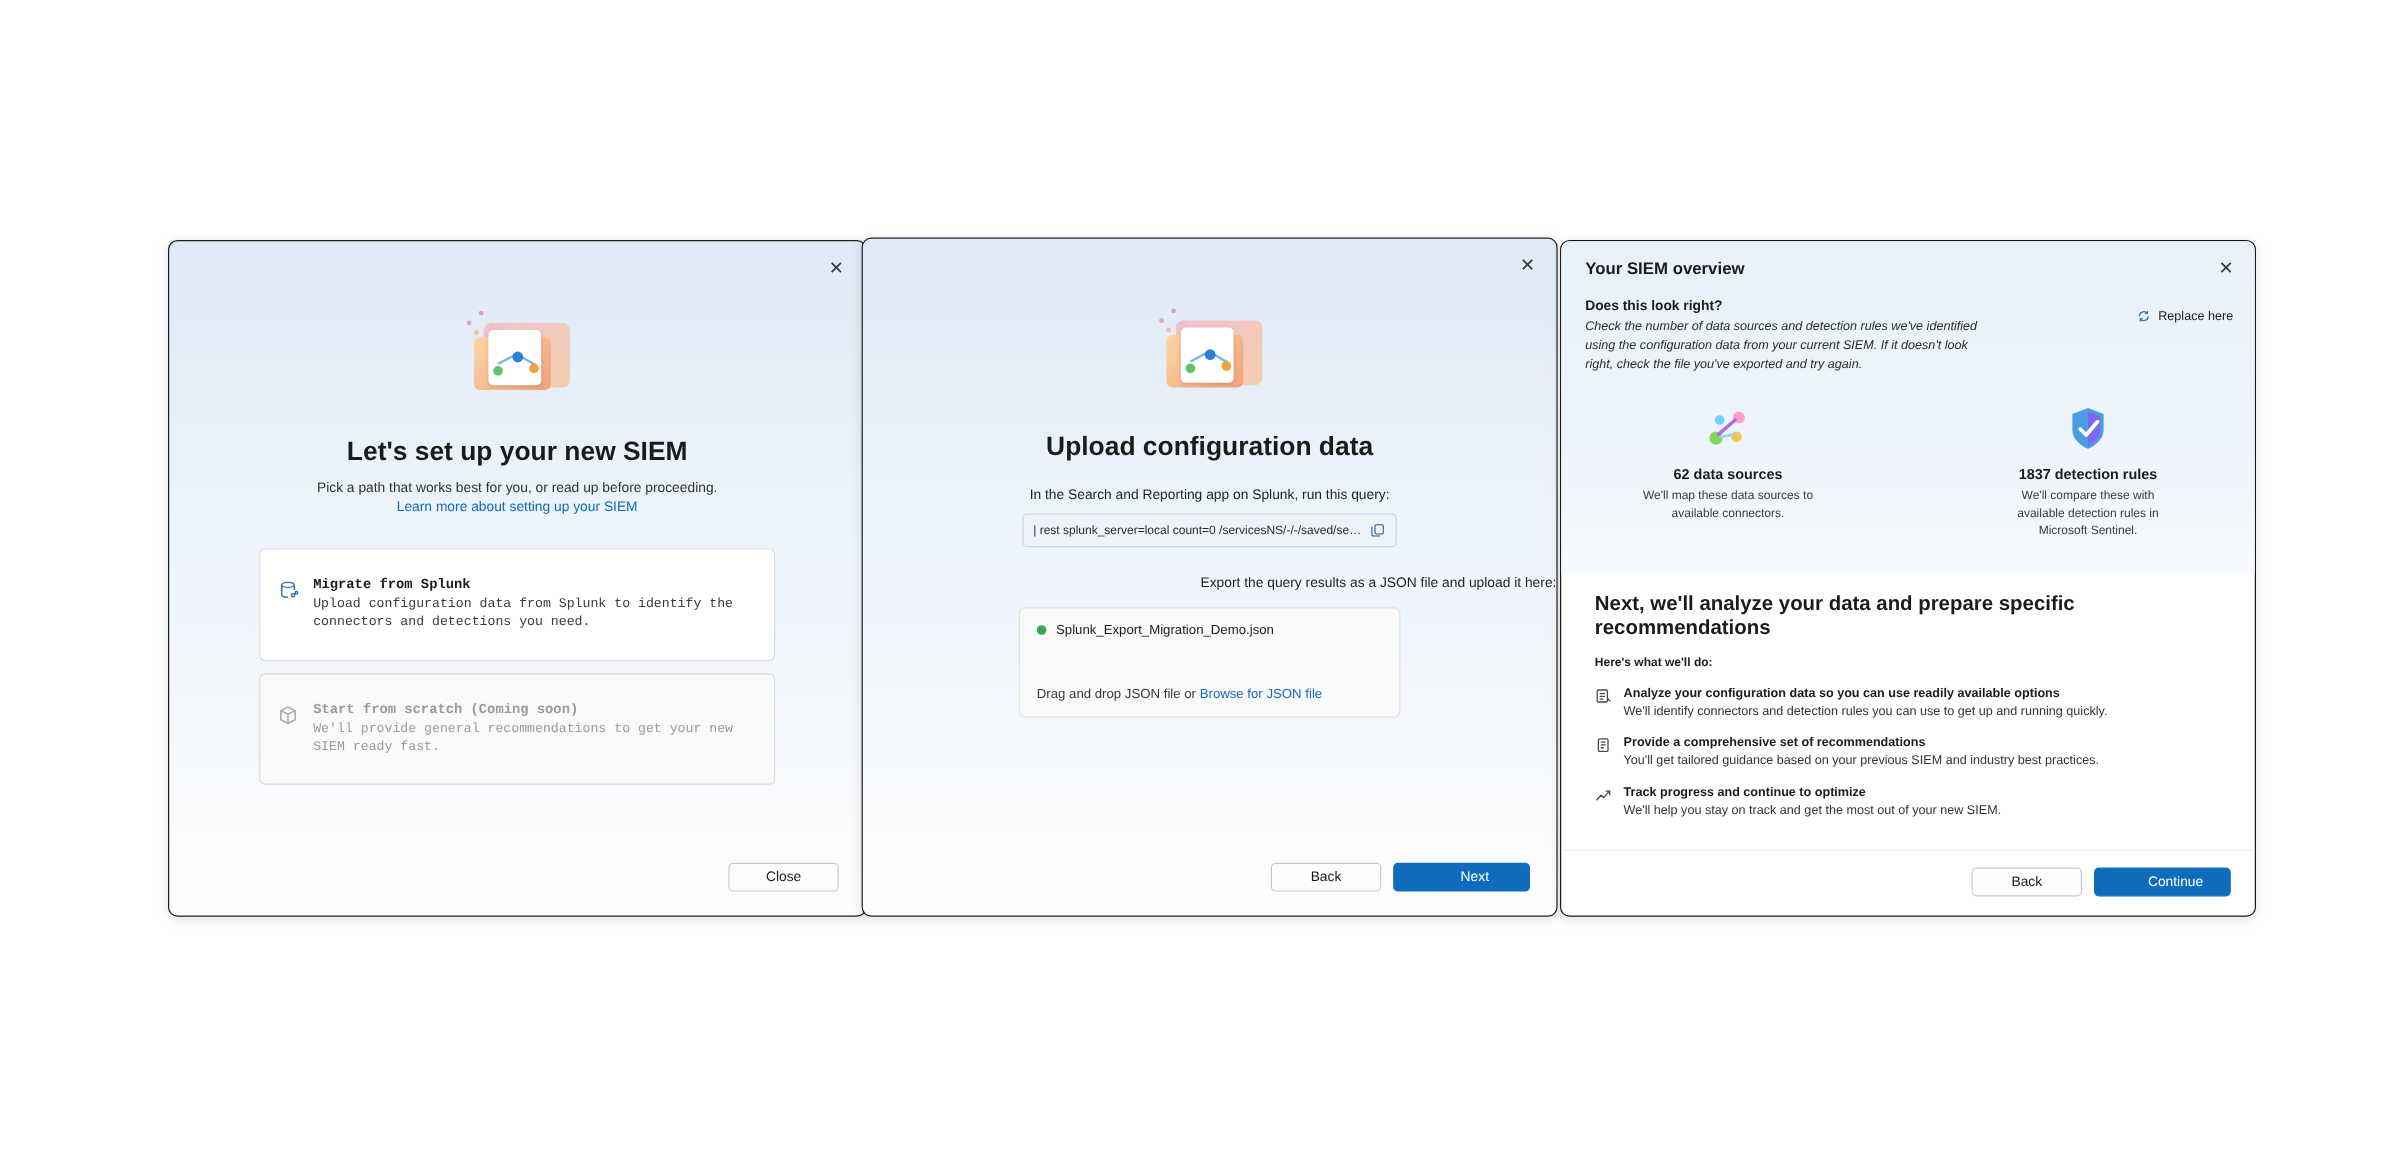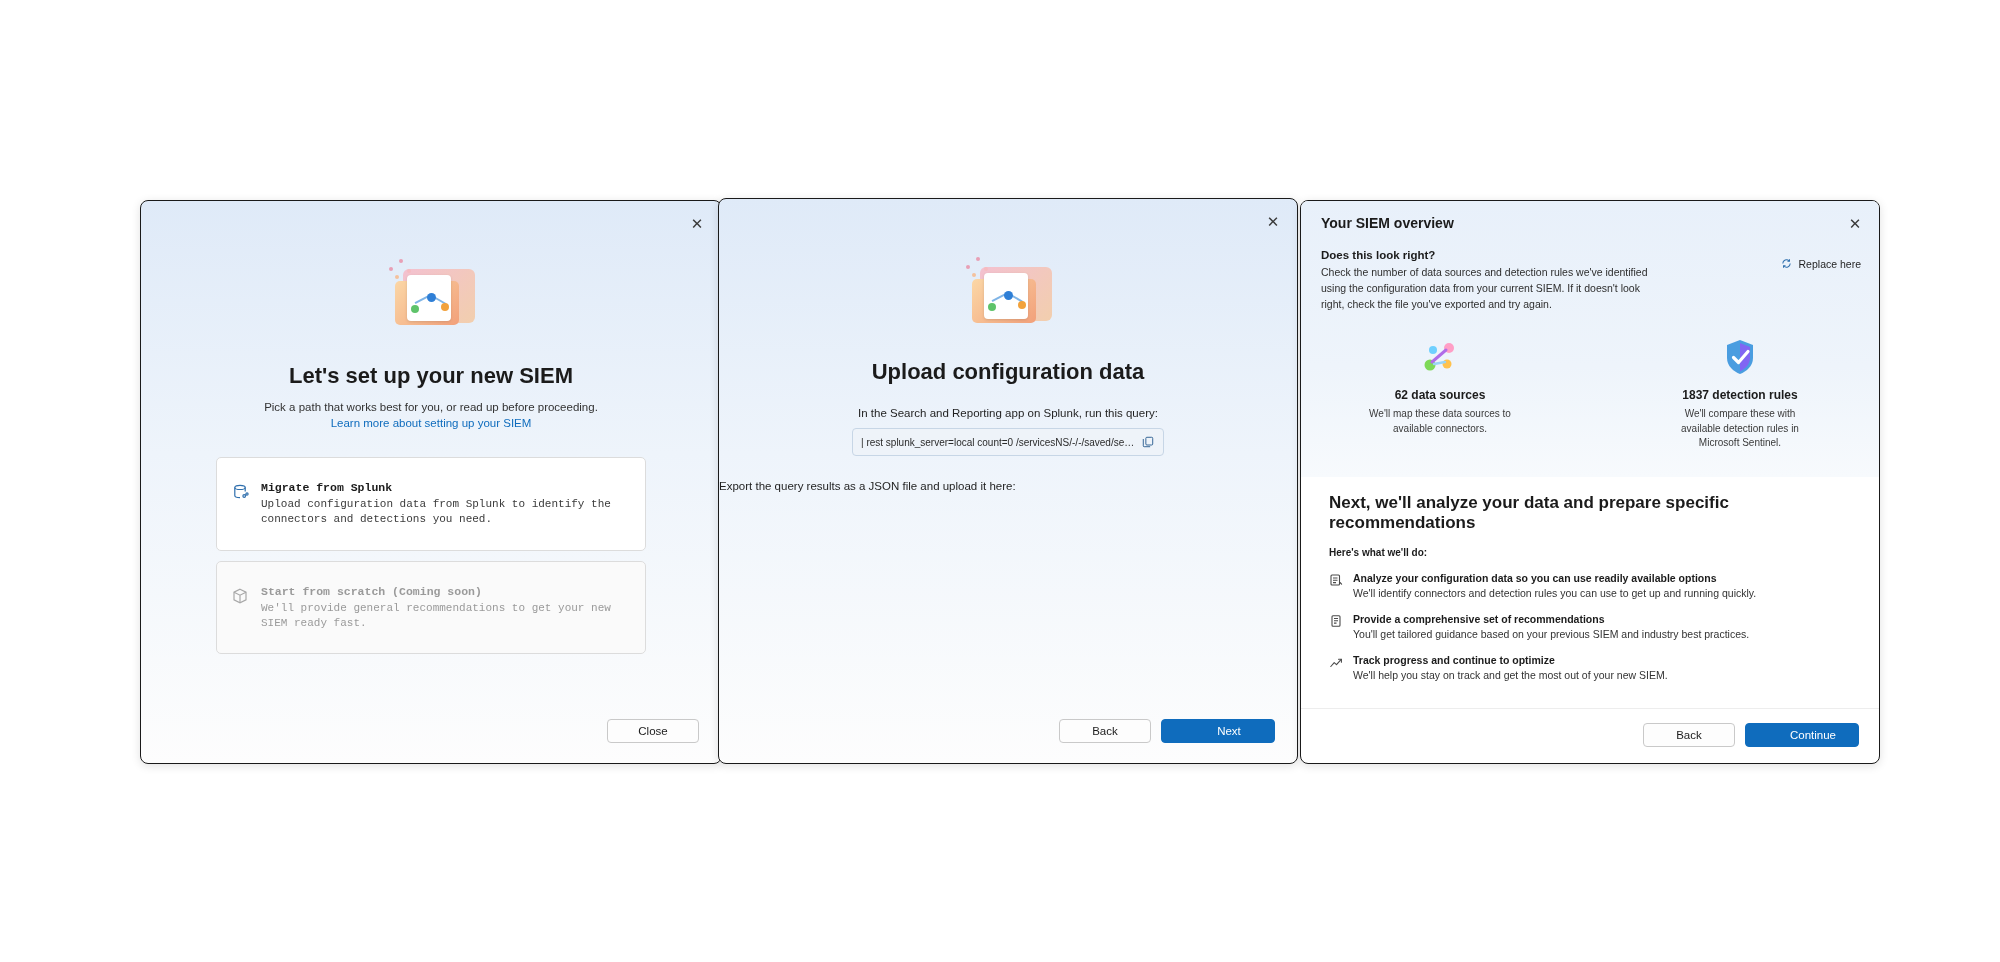--- a/index.html
+++ b/index.html
@@ -229,21 +229,21 @@
   }
   .copy-btn {
     width: 18px; height: 18px;
     display:flex; align-items:center; justify-content:center;
     border-radius: 3px;
     cursor: pointer;
     color: #2c5f91;
     flex: none;
   }
   .export-line {
-    text-align: left;
+    text-align: right;
     font-size: 11.5px;
     margin-top: 24px;
     color: #1f1f1f;
   }
   .drop-zone {
     width: 318px;
     margin: 14px auto 0 auto;
     min-height: 92px;
     border: 1px solid #e2e2e2;
     background: #fafafa;
@@ -275,20 +275,21 @@
   }
   .ov-title {
     font-size: 14px; font-weight: 600; color:#1b1b1b;
   }
   .ov-sub-title {
     font-size: 11.5px; font-weight: 700; margin-top: 18px;
   }
   .ov-sub-desc {
     font-size: 10.5px; color:#2e2e2e; line-height: 1.5; margin-top: 4px;
     max-width: 340px;
+    font-style: italic;
   }
   .replace-file {
     position: absolute; right: 18px; top: 56px;
     display: flex; align-items: center; gap: 6px;
     font-size: 10.5px; color: #1f1f1f; cursor: pointer;
   }
   .stats {
     display: flex;
     justify-content: center;
     gap: 120px;
@@ -432,20 +433,29 @@
         <div class="copy-btn">
           <svg width="12" height="12" viewBox="0 0 14 14" fill="none" stroke="currentColor" stroke-width="1.1">
             <rect x="4.5" y="1.5" width="8" height="9" rx="1.2"></rect>
             <path d="M9.5 12.5h-7a1 1 0 0 1-1-1v-8"></path>
           </svg>
         </div>
       </div>
 
       <div class="export-line">Export the query results as a JSON file and upload it here:</div>
 
+      <div class="drop-zone">
+        <div class="file-row">
+          <span class="file-dot"></span>
+          <span class="file-name">Splunk_Export_Migration_Demo.json</span>
+        </div>
+        <div class="drop-hint">
+          <span>Drag and drop JSON file or </span><a class="link">Browse for JSON file</a>
+        </div>
+      </div>
     </div>
 
     <div class="footer">
       <div class="btn">Back</div>
       <div class="btn primary">Next</div>
     </div>
   </div>
 
   <div class="dialog" id="dlg-overview">
     <div class="ov-head">

